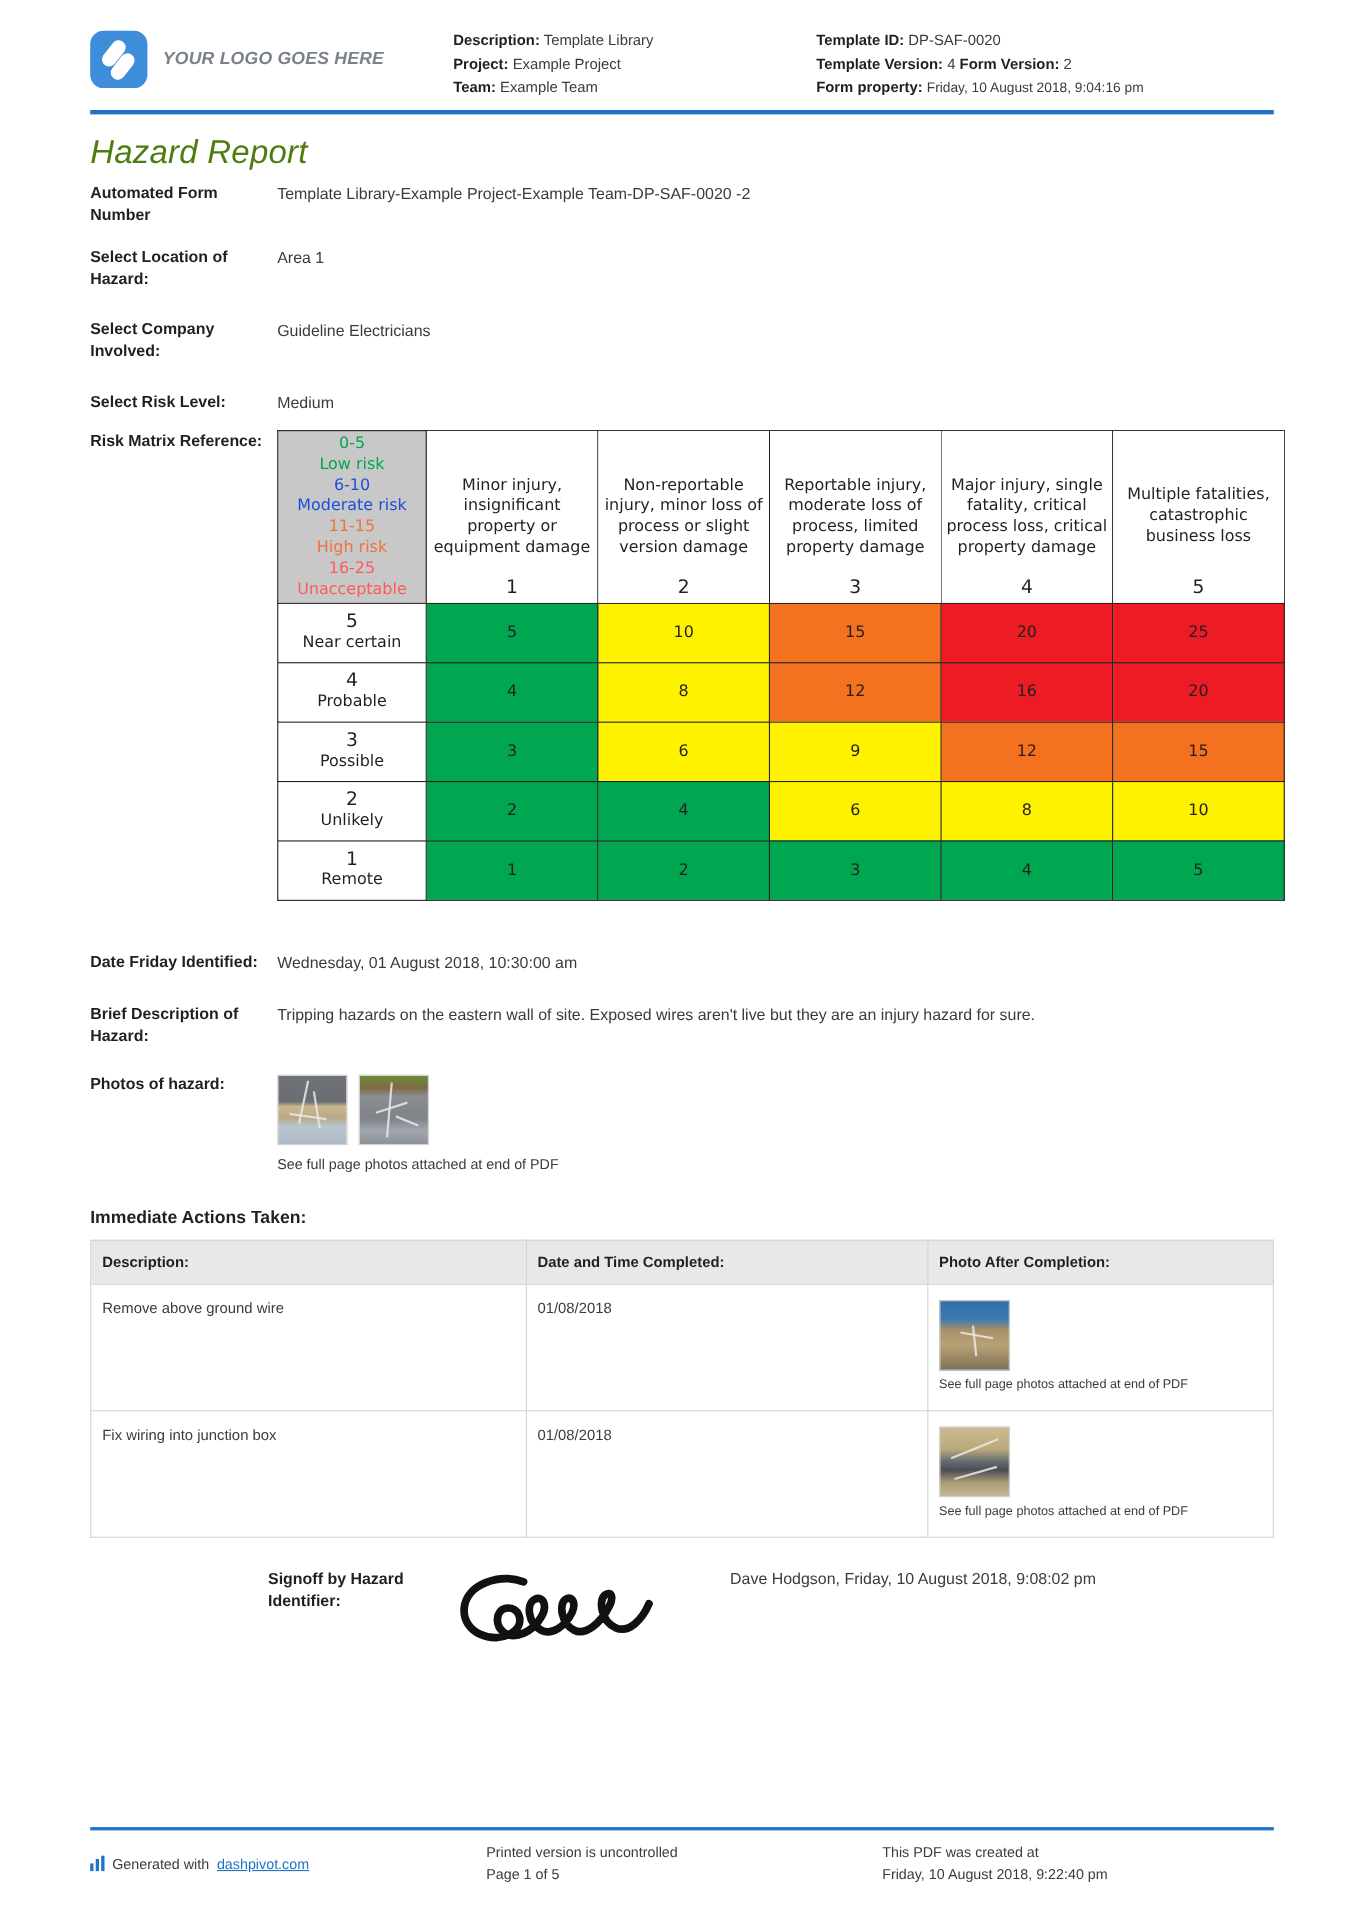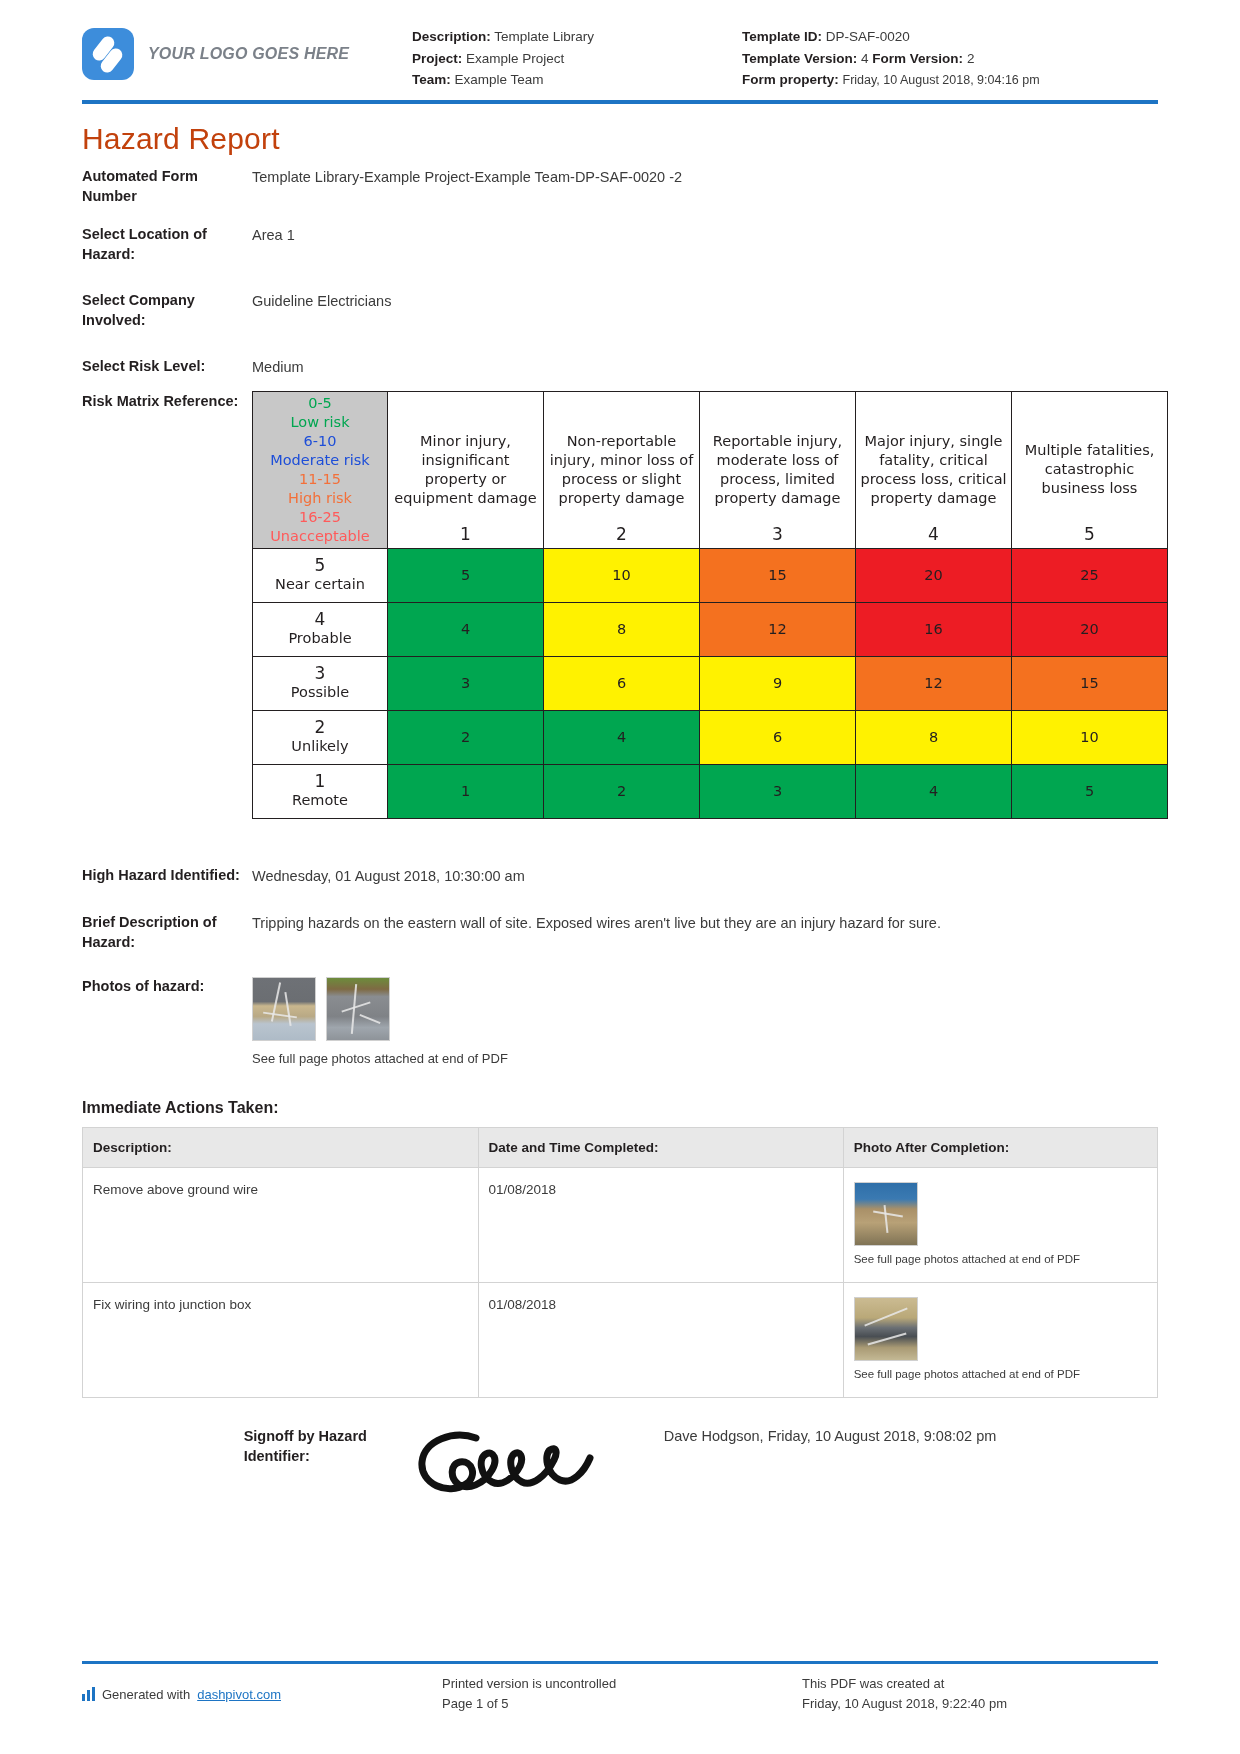--- a/index.html
+++ b/index.html
@@ -77,23 +77,24 @@
     height: 4px;
     background: #1d74c4;
     margin: 8px 82px 0 82px;
   }
 
   
   .content { padding: 0 82px; box-sizing: border-box; }
   h1.report-title {
     font-size: 30px;
     font-weight: normal;
-    color: #c2410c;
+    color: #4d7c0f;
     margin: 18px 0 10px 0;
     letter-spacing: .2px;
+    font-style: italic;
   }
 
   .field-row {
     display: flex;
     align-items: flex-start;
     margin-bottom: 18px;
   }
   .field-label {
     width: 170px;
     flex: 0 0 170px;
@@ -337,21 +338,21 @@
                 <span class="lg lg-orange">11-15</span>
                 <span class="lg lg-orange">High risk</span>
                 <span class="lg lg-red">16-25</span>
                 <span class="lg lg-red">Unacceptable</span>
               </td>
               <td class="col-head">
                 <span class="desc">Minor injury, insignificant property or equipment damage</span>
                 <span class="num">1</span>
               </td>
               <td class="col-head">
-                <span class="desc">Non-reportable injury, minor loss of process or slight property damage</span>
+                <span class="desc">Non-reportable injury, minor loss of process or slight version damage</span>
                 <span class="num">2</span>
               </td>
               <td class="col-head">
                 <span class="desc">Reportable injury, moderate loss of process, limited property damage</span>
                 <span class="num">3</span>
               </td>
               <td class="col-head">
                 <span class="desc">Major injury, single fatality, critical process loss, critical property damage</span>
                 <span class="num">4</span>
               </td>
@@ -419,21 +420,21 @@
               <td class="cell c-green">3</td>
               <td class="cell c-green">4</td>
               <td class="cell c-green">5</td>
             </tr>
           </tbody>
         </table>
       </div>
     </div>
 
     <div class="field-row" style="margin-top:46px;margin-bottom:26px">
-      <div class="field-label">High Hazard Identified:</div>
+      <div class="field-label">Date Friday Identified:</div>
       <div class="field-value">Wednesday, 01 August 2018, 10:30:00 am</div>
     </div>
 
     <div class="field-row" style="margin-bottom:24px">
       <div class="field-label">Brief Description of Hazard:</div>
       <div class="field-value">Tripping hazards on the eastern wall of site. Exposed wires aren't live but they are an injury hazard for sure.</div>
     </div>
 
     <div class="field-row" style="margin-bottom:0">
       <div class="field-label">Photos of hazard:</div>

